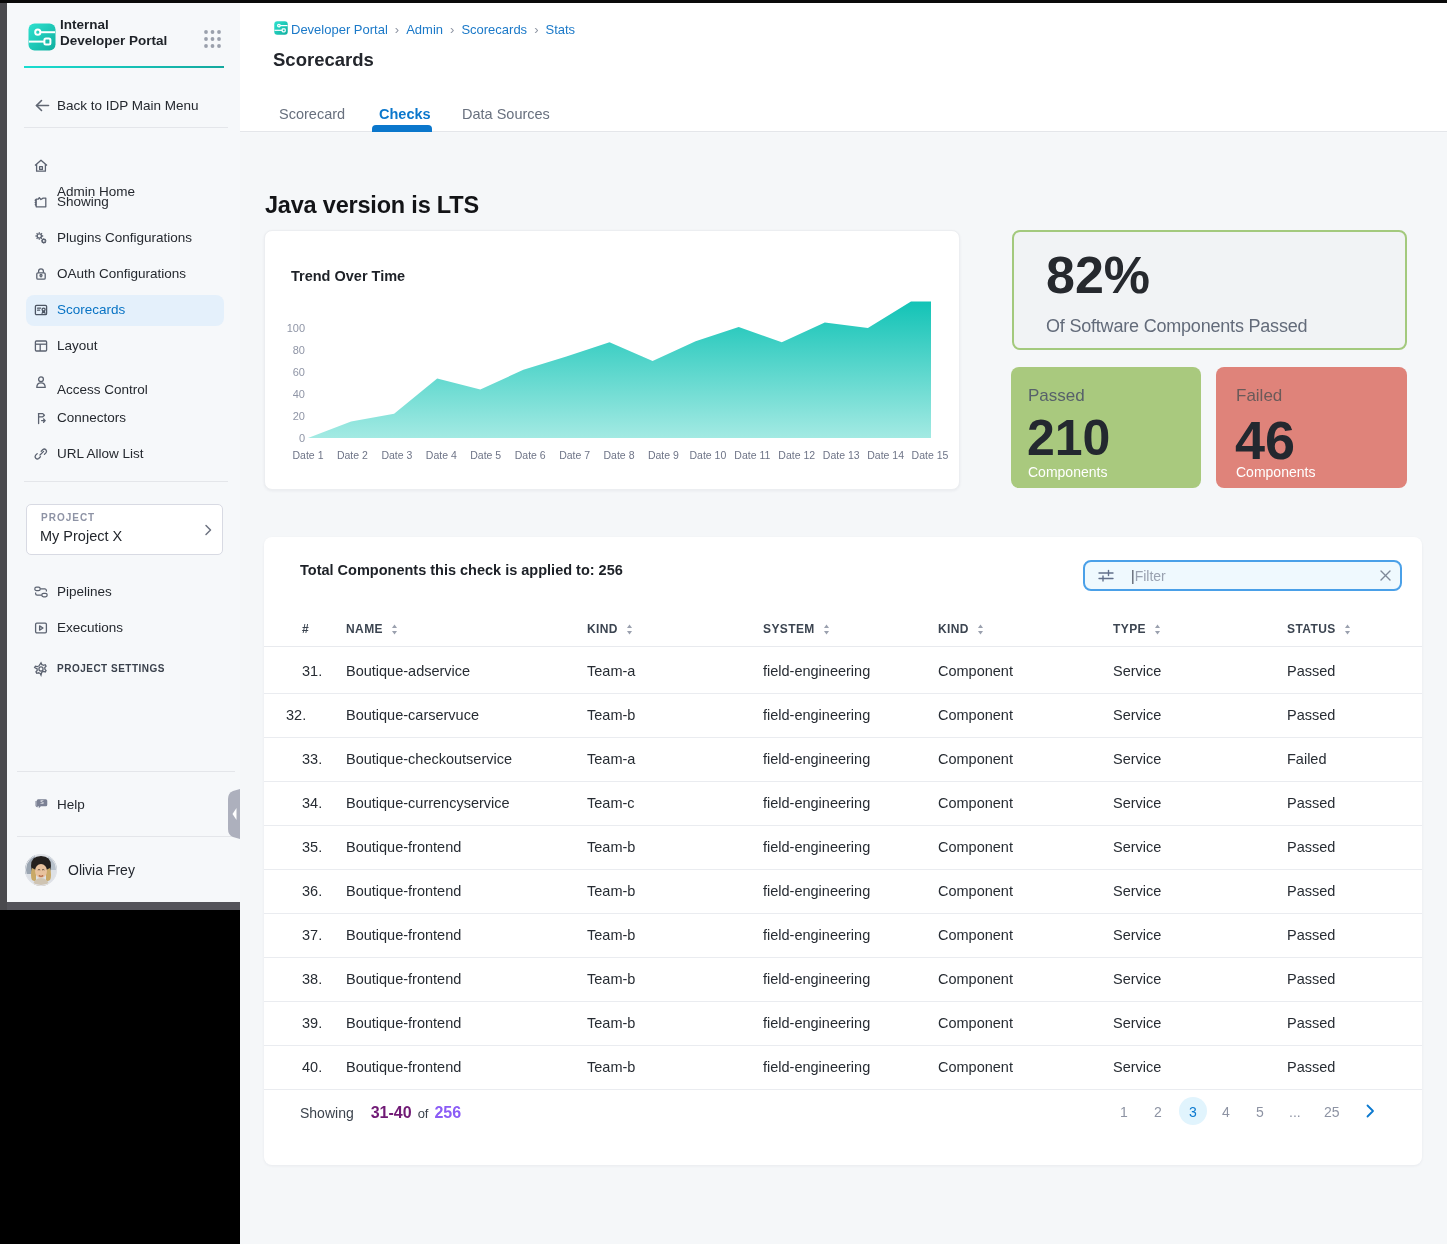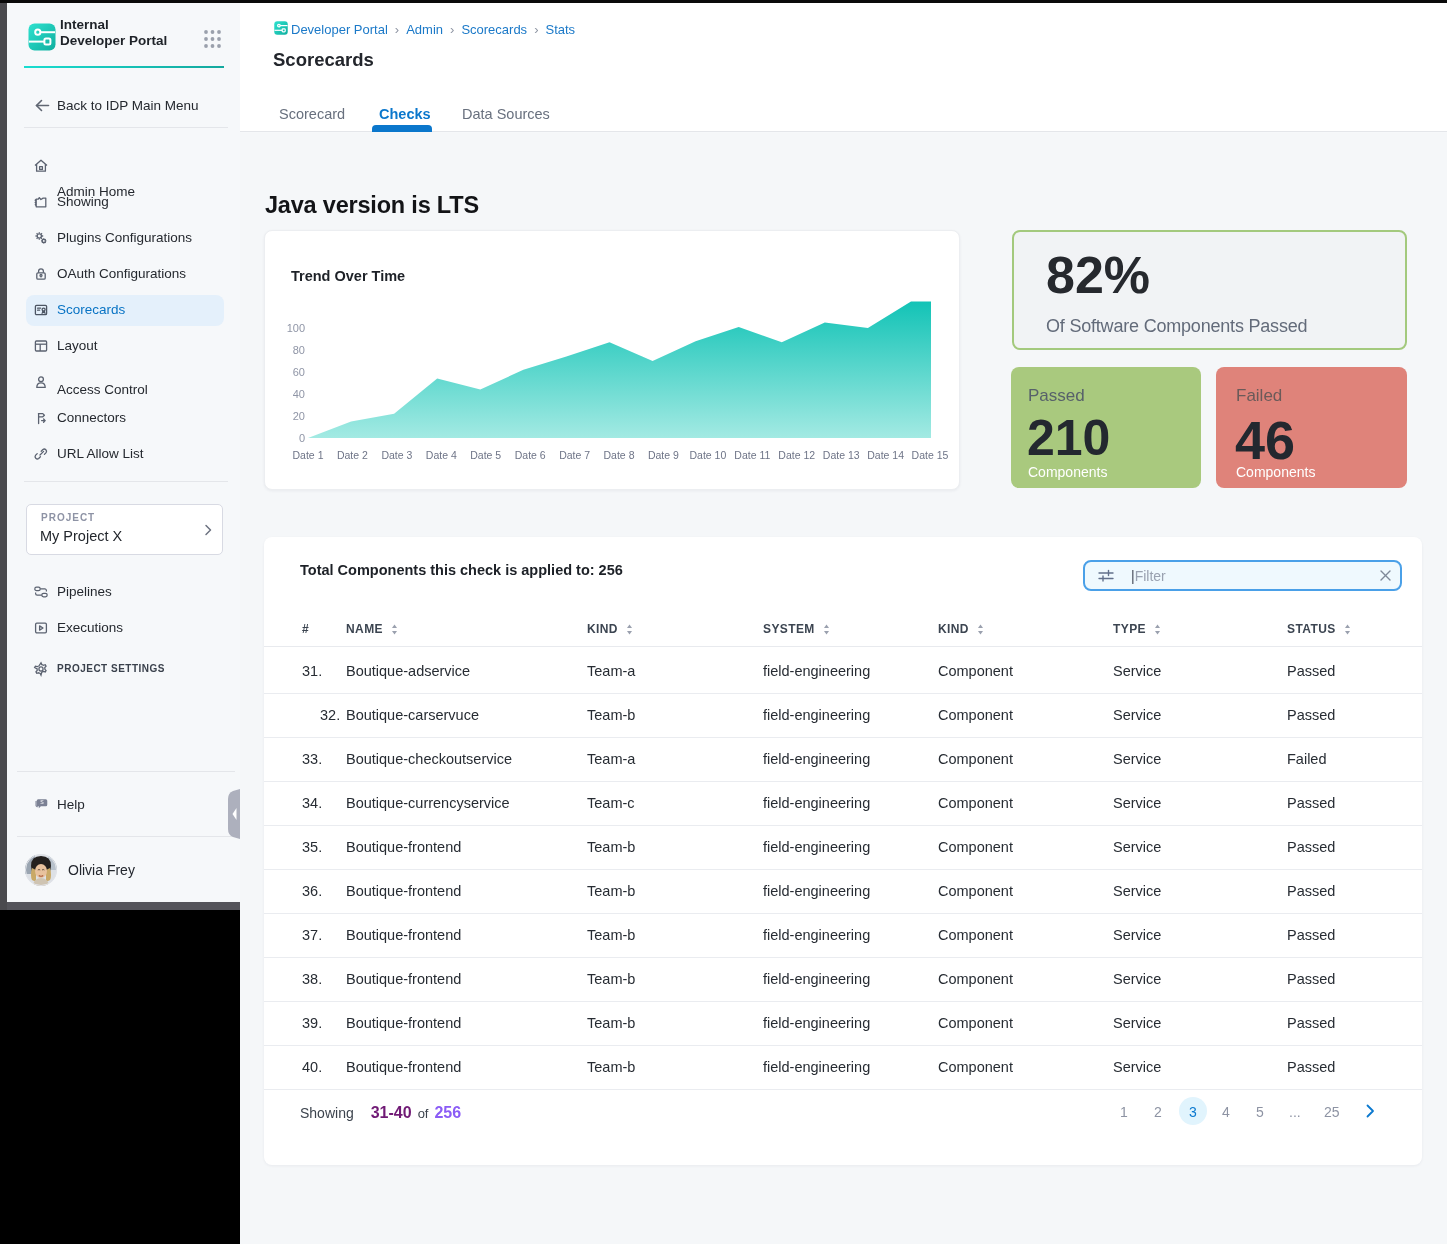--- a/index.html
+++ b/index.html
@@ -175,21 +175,21 @@
     <span class="abs" style="left:62px;">31.</span>
       <span class="abs" style="left:106px;">Boutique-adservice</span>
       <span class="abs" style="left:347px;">Team-a</span>
       <span class="abs" style="left:523px;">field-engineering</span>
       <span class="abs" style="left:698px;">Component</span>
       <span class="abs" style="left:873px;">Service</span>
       <span class="abs" style="left:1047px;">Passed</span>
   </div>
   <div class="abs" style="left:24px; top:560px; width:1158px; height:1px; background:#eaecf0;"></div>
   <div class="abs row" style="top:574px;">
-    <span class="abs" style="left:80px;text-align:center;">32.</span>
+    <span class="abs" style="left:46px;text-align:center;">32.</span>
       <span class="abs" style="left:106px;">Boutique-carservuce</span>
       <span class="abs" style="left:347px;">Team-b</span>
       <span class="abs" style="left:523px;">field-engineering</span>
       <span class="abs" style="left:698px;">Component</span>
       <span class="abs" style="left:873px;">Service</span>
       <span class="abs" style="left:1047px;">Passed</span>
   </div>
   <div class="abs" style="left:24px; top:604px; width:1158px; height:1px; background:#eaecf0;"></div>
   <div class="abs row" style="top:618px;">
     <span class="abs" style="left:62px;">33.</span>

